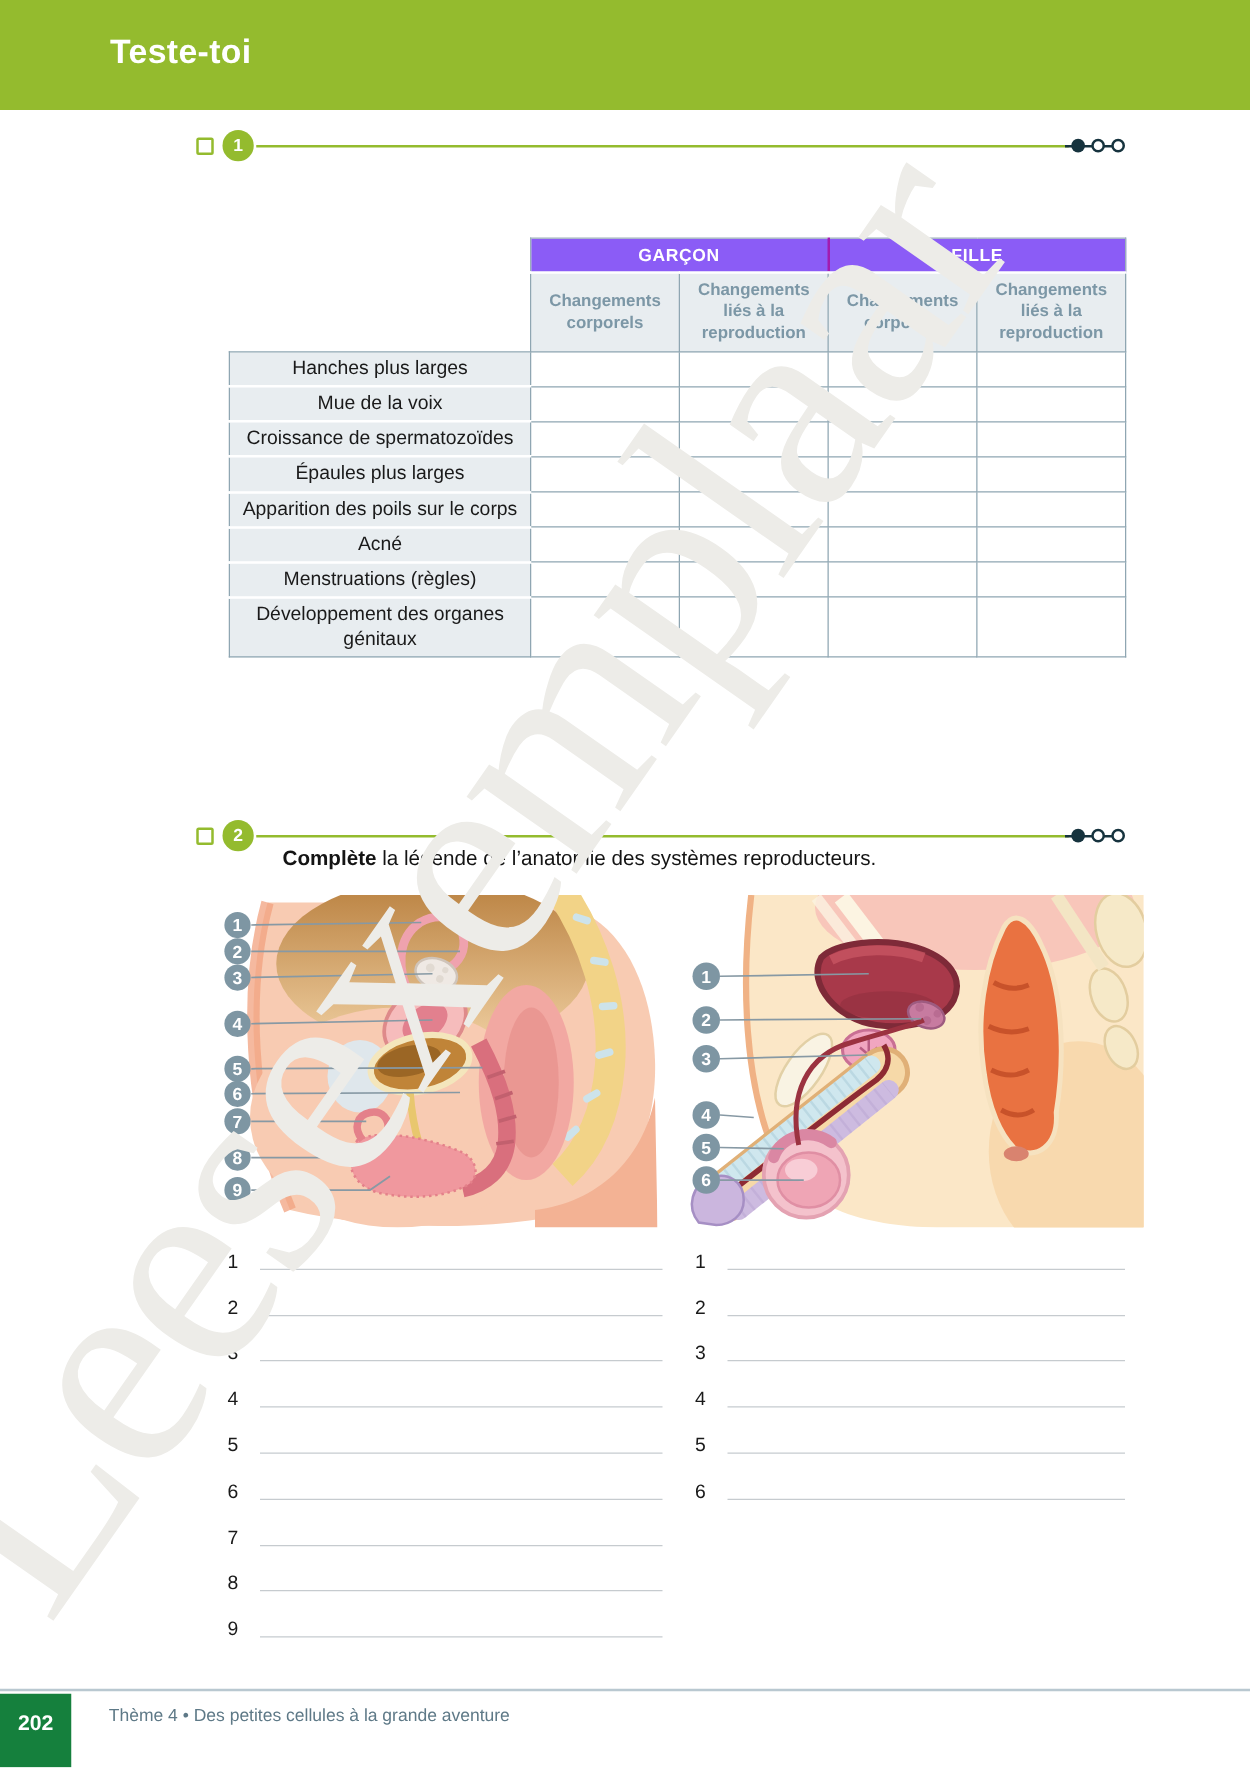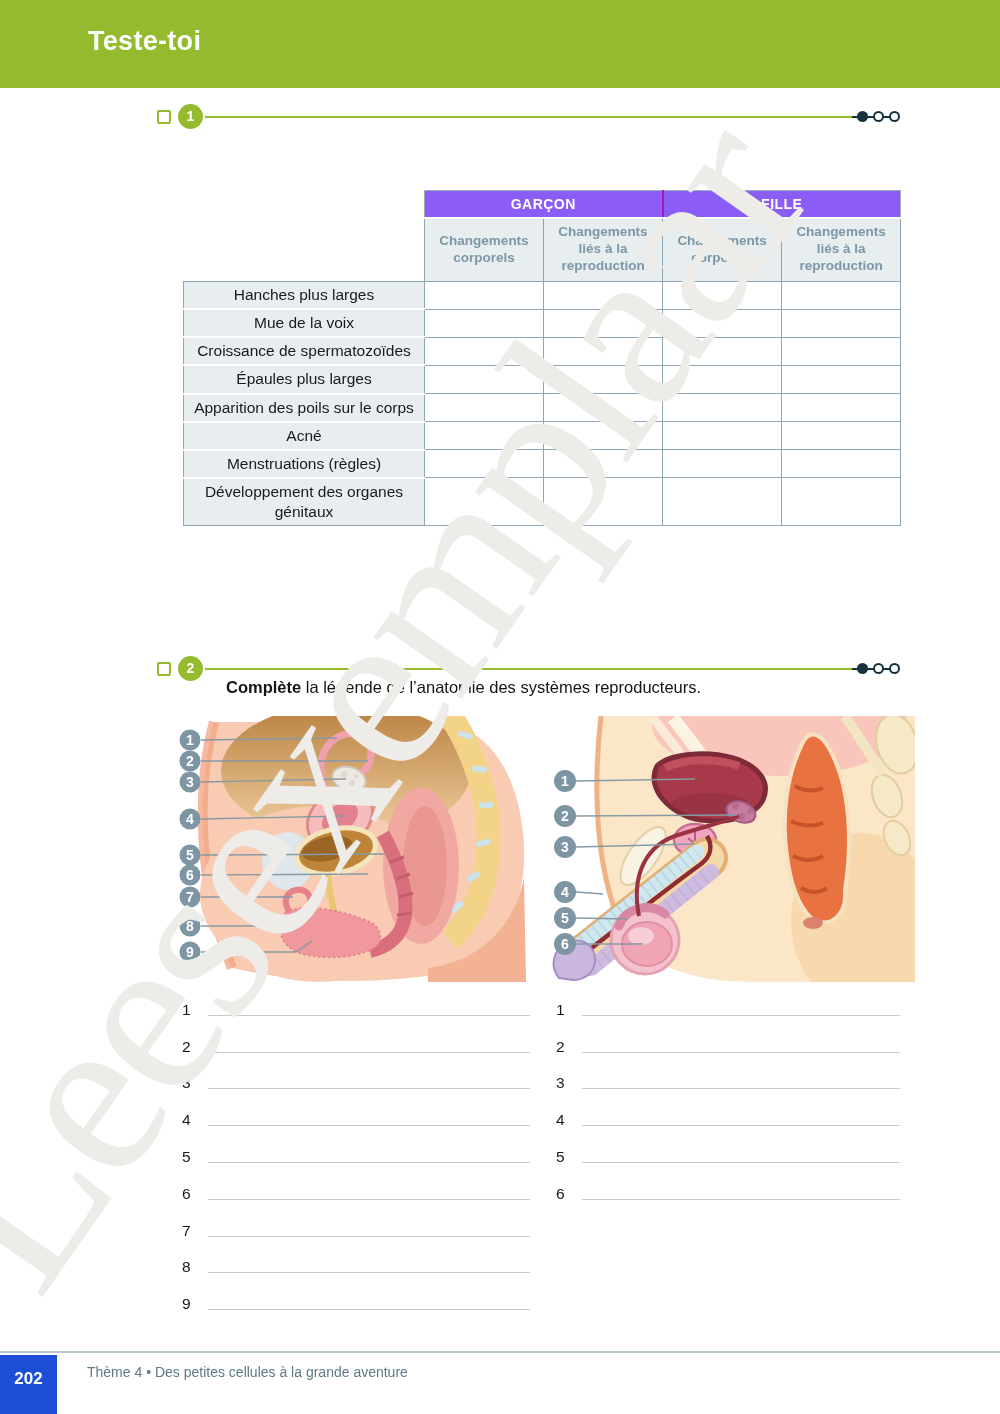--- a/index.html
+++ b/index.html
@@ -49,21 +49,21 @@
   .diagram { position:absolute; z-index:12; }
 
   
   .anscol { position:absolute; top:986px; z-index:12; }
   .ansrow { position:relative; height:36.8px; }
   .ansnum { position:absolute; left:0; bottom:4px; font-size:15.5px; color:#1a1a1a; }
   .ansline { position:absolute; left:26px; right:0; bottom:7px; border-bottom:1.5px solid #c6cbcf; }
 
   
   .footrule { position:absolute; left:0; top:1351px; width:100%; height:2px; background:#b9c8d0; z-index:10; }
-  .pagenum { position:absolute; left:0; top:1355px; width:57px; height:59px; background:#1d4ed8; color:#fff;
+  .pagenum { position:absolute; left:0; top:1355px; width:57px; height:59px; background:#15803d; color:#fff;
              font-size:17px; font-weight:bold; display:flex; justify-content:center; align-items:flex-start;
              padding-top:14px; z-index:10; }
   .foottext { position:absolute; left:87px; top:1364px; font-size:14px; font-weight:normal; color:#5e7987; z-index:10; }
 </style>
 </head>
 <body>
 
 <div class="page">
 
   <div class="header">

